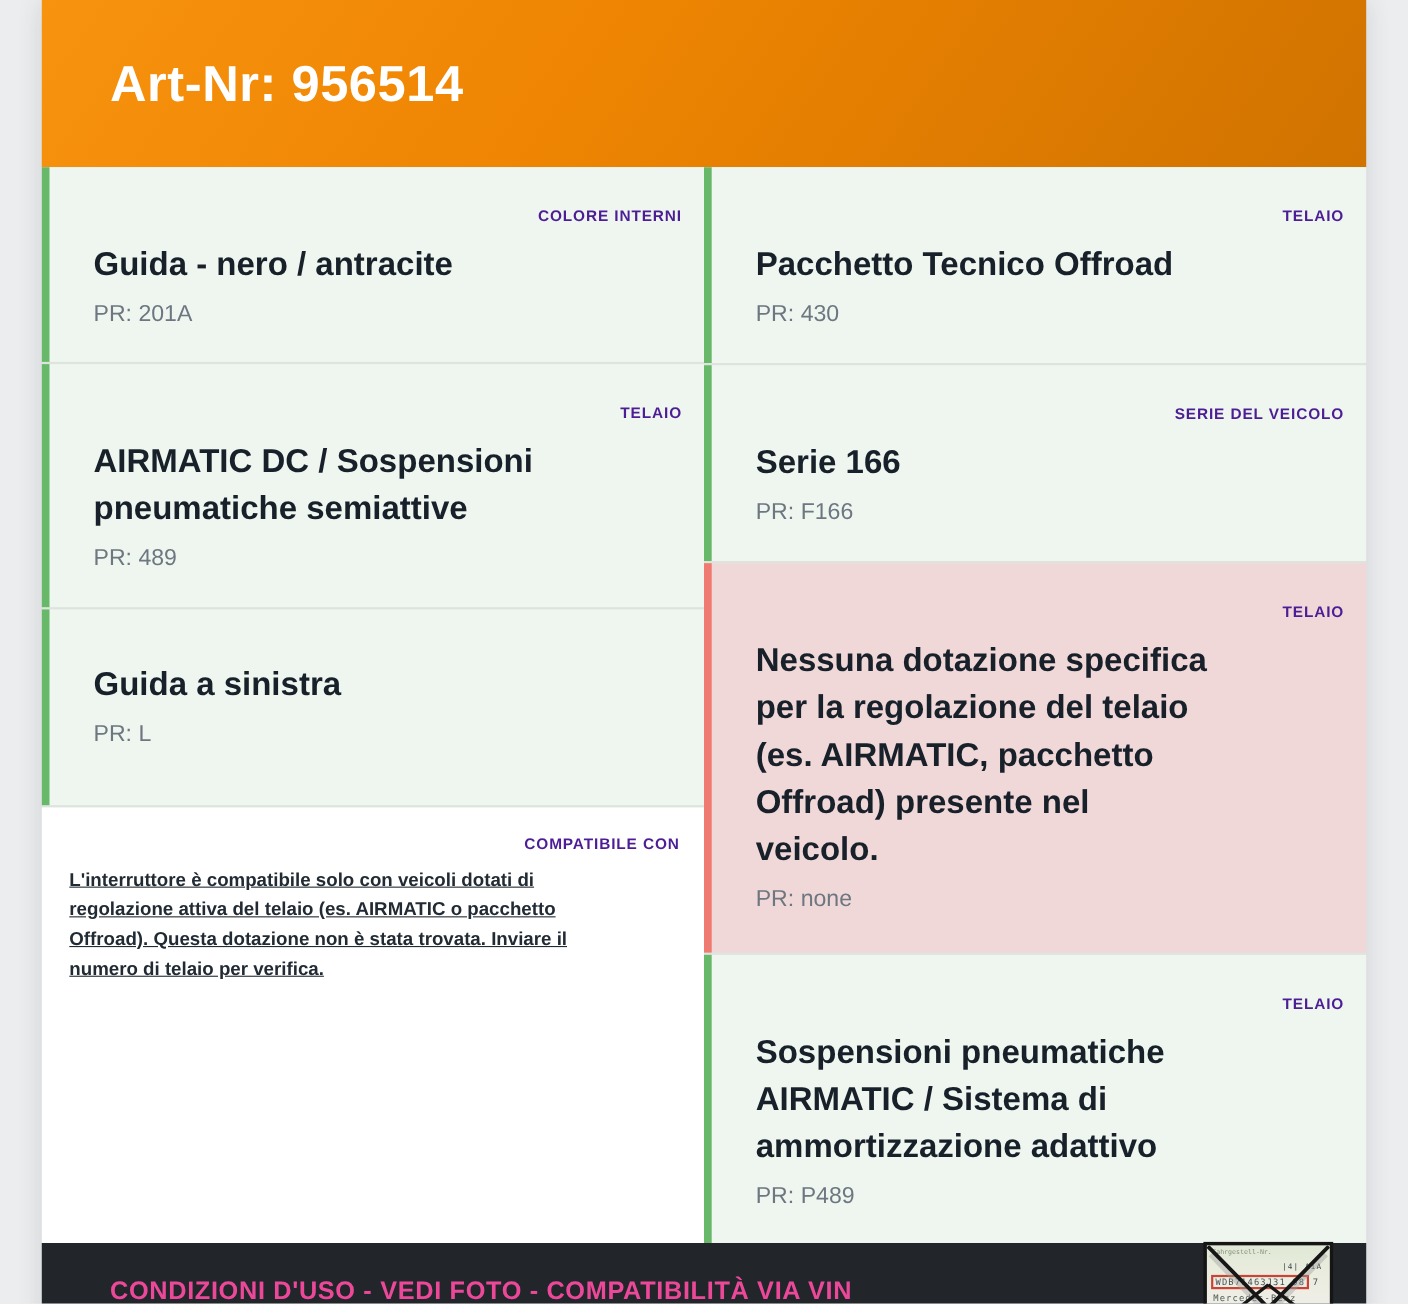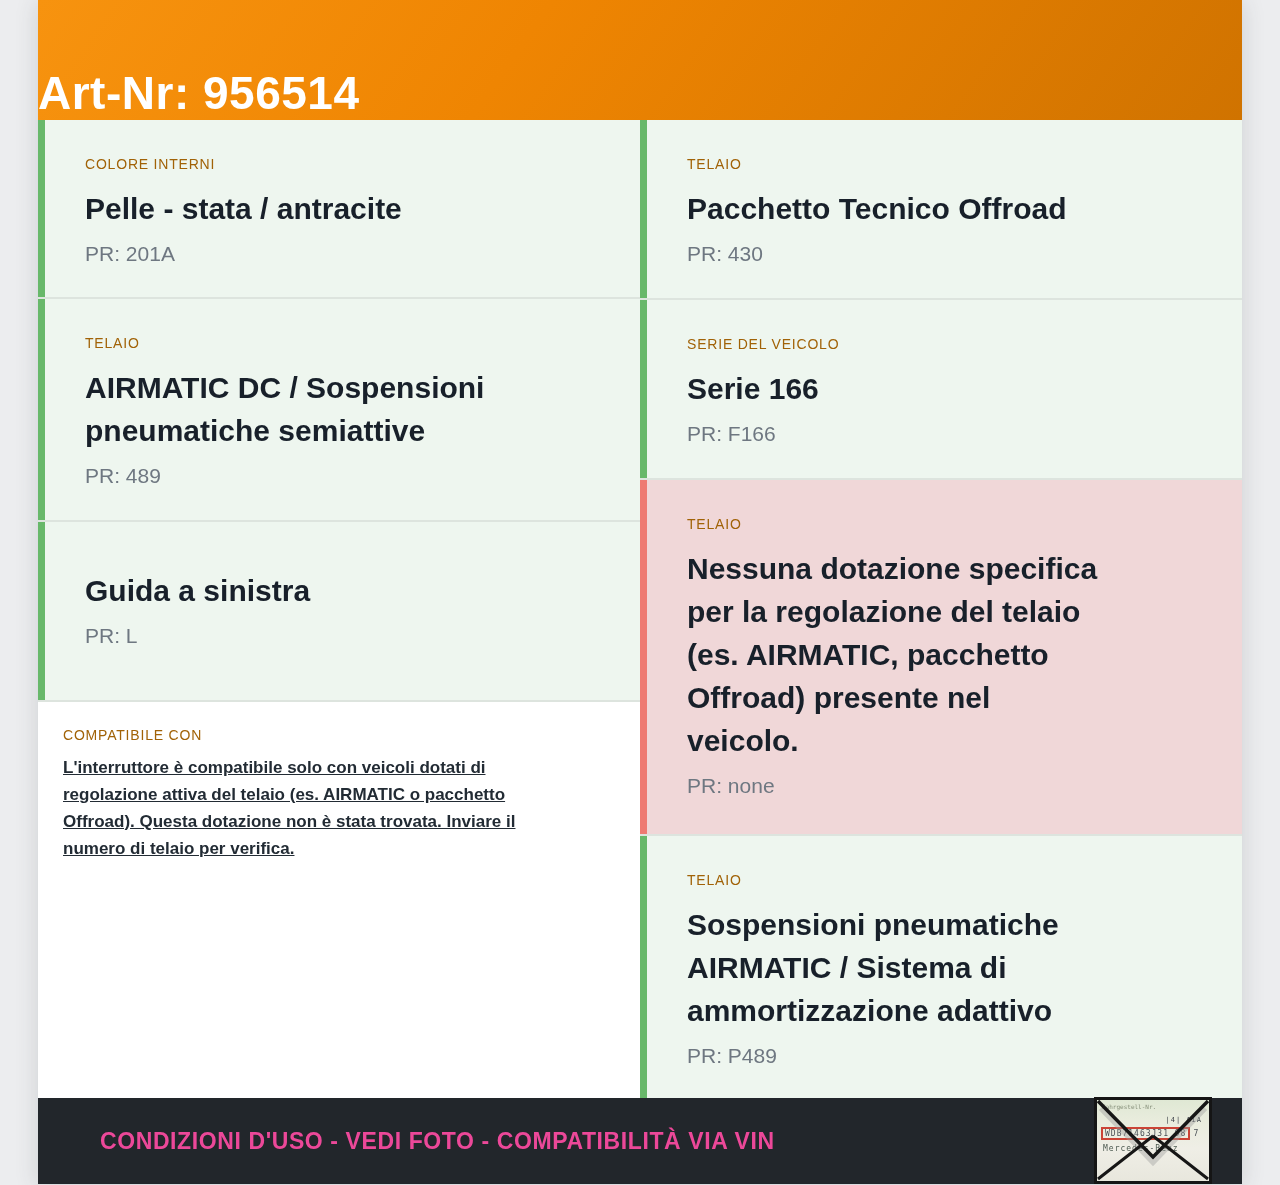--- a/index.html
+++ b/index.html
@@ -10,23 +10,24 @@
     overflow:hidden;
   }
   .page {
     width:1204px;
     margin-left:38px;
     box-shadow:0 2px 22px rgba(50,55,60,.16);
   }
 
   
   .header {
-    height:120px;
+    height:152px;
     background:linear-gradient(125deg,#f7930f 0%,#ef8502 40%,#d07300 100%);
-    display:flex; align-items:flex-end;
+    display:flex; align-items:center;
+    padding-left:62px;
   }
   .header-title {
     color:#ffffff;
     font-size:46px;
     font-weight:800;
     letter-spacing:.5px;
   }
 
   
   .columns { display:flex; }
@@ -45,24 +46,25 @@
     background:#f0d7d8;
     border-left-color:#ee7a72;
   }
   .card--compat {
     background:#ffffff;
     border-left:none;
     padding:23px 22px 12px 25px;
   }
   .card-label {
     font-size:14px;
-    font-weight:400;
-    color:#a16207;
+    font-weight:700;
+    color:#4c1d95;
     letter-spacing:.8px;
     line-height:20px;
+    text-align:right;
   }
   .card-title {
     font-size:30px;
     font-weight:700;
     color:#18202a;
     line-height:43px;
     margin-top:13px;
     white-space:pre-line;
   }
   .card-pr {
@@ -125,21 +127,21 @@
 
   <div class="header">
     <div class="header-title">Art-Nr: 956514</div>
   </div>
 
   <div class="columns">
 
     <div class="col">
       <div class="card hL1">
         <div class="card-label">COLORE INTERNI</div>
-        <div class="card-title">Pelle - stata / antracite</div>
+        <div class="card-title">Guida - nero / antracite</div>
         <div class="card-pr">PR: 201A</div>
       </div>
       <div class="card hL2">
         <div class="card-label">TELAIO</div>
         <div class="card-title">AIRMATIC DC / Sospensioni
 pneumatiche semiattive</div>
         <div class="card-pr">PR: 489</div>
       </div>
       <div class="card hL3">
         <div class="card-title">Guida a sinistra</div>

